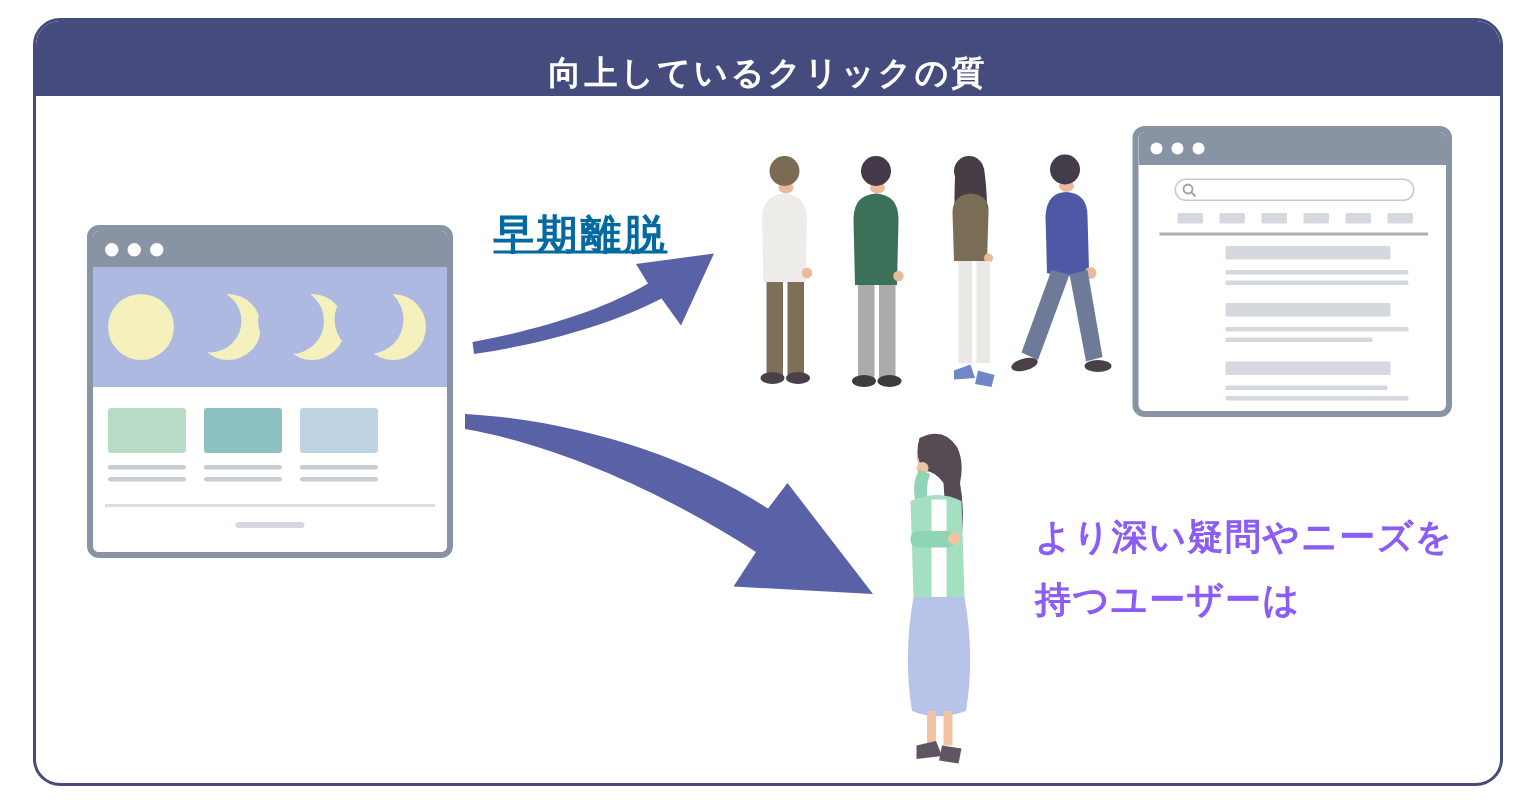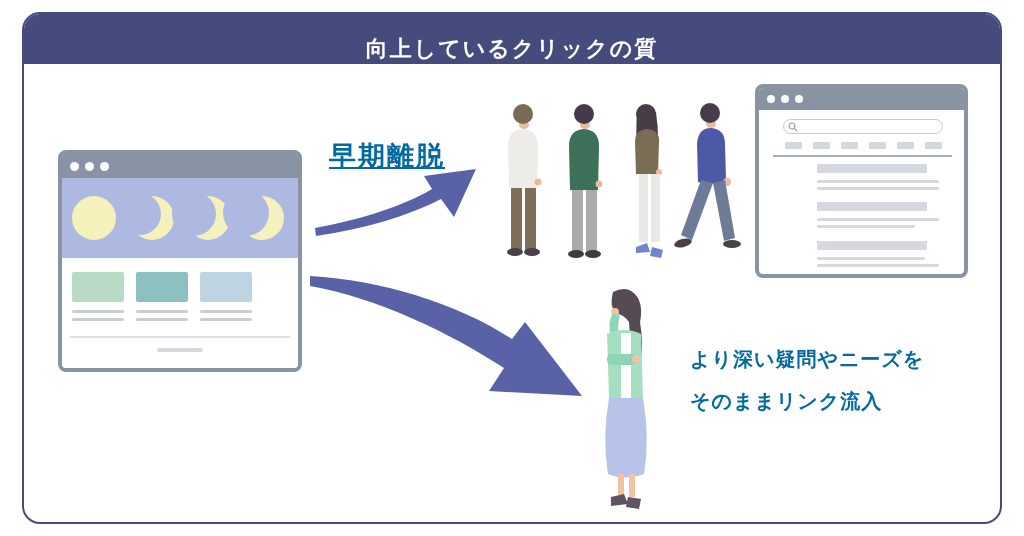--- a/index.html
+++ b/index.html
@@ -49,21 +49,21 @@
   .rb-bar { position:absolute; left:58px; background:#d5d8de; border-radius:1px; }
 
   
   .arrow-svg { position:absolute; }
 
   
   .early-exit-label {
     position:absolute; left:329px; top:138px; font-size:27px; font-weight:bold; color:#0369a1; letter-spacing:2px;text-decoration:underline;
   }
   .message-block {
-    position:absolute; left:690px; top:338px; font-size:20px; font-weight:bold; color:#0369a1;
+    position:absolute; left:690px; top:338px; font-size:24px; font-weight:bold; color:#8b5cf6;
     line-height:42px; letter-spacing:1px;
   }
 
   
   .illus { position:absolute; }
 </style>
 </head>
 <body>
 
 <div class="stage">
@@ -216,16 +216,16 @@
 
     <rect x="33" y="186" width="6" height="23" fill="#f2c3a2"></rect>
     <rect x="44" y="186" width="6" height="23" fill="#f2c3a2"></rect>
 
     <path d="M26,209 l13,-3 l4,10 l-17,2 Z" fill="#5f5560"></path>
     <path d="M43,209 l13,2 l-2,10 l-13,-2 Z" fill="#5f5560"></path>
   </svg>
 
   <div class="message-block">
     <div>より深い疑問やニーズを</div>
-    <div>そのままリンク流入</div>
+    <div>持つユーザーは</div>
   </div>
 
 </div>
 
 </body></html>

